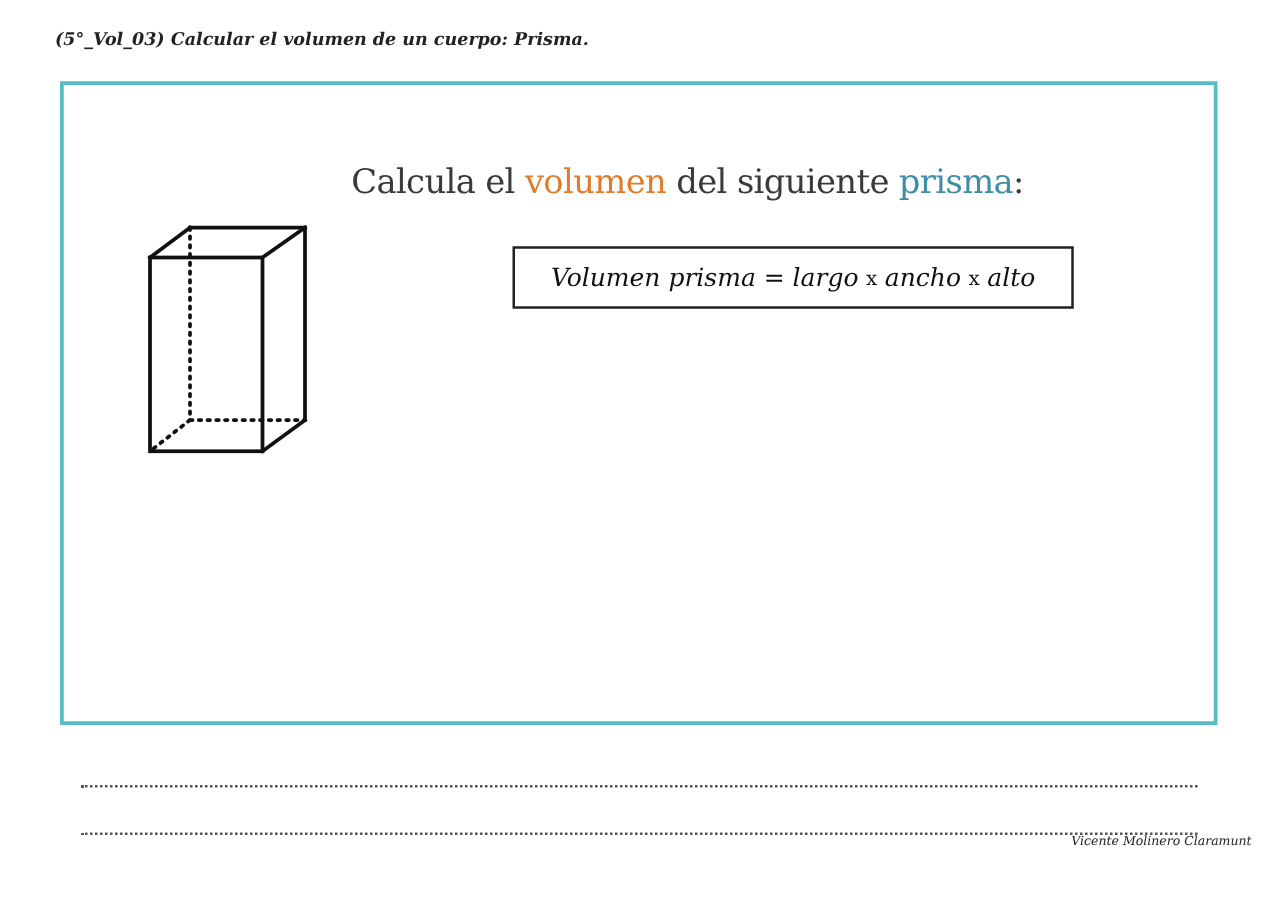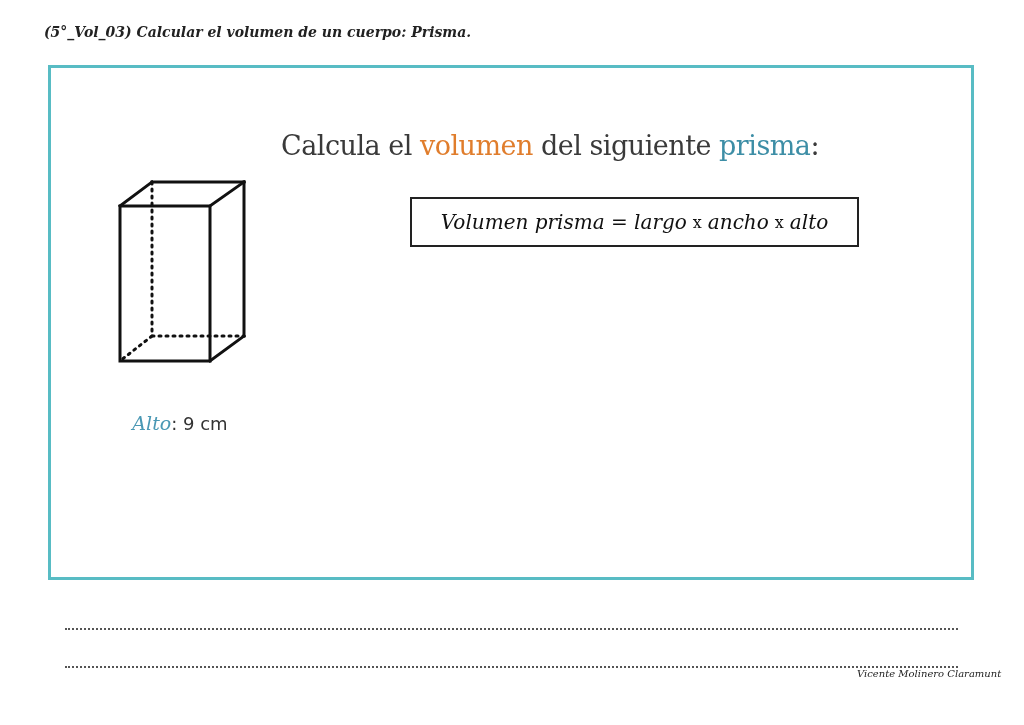--- a/index.html
+++ b/index.html
@@ -88,21 +88,18 @@
     </g>
     <g stroke="#111" stroke-width="3" fill="none" stroke-dasharray="2 5" stroke-linecap="round">
       <line x1="42" y1="10" x2="42" y2="164"></line>
       <line x1="42" y1="164" x2="134" y2="164"></line>
       <line x1="42" y1="164" x2="10" y2="189"></line>
     </g>
   </svg>
 </div>
 
 <div class="dims">
-  <div class="row">
-    <span class="label" style="color:#4a98b4;">Alto</span><span class="value">: 9 cm</span>
-  </div>
 </div>
 
 <div class="answer-line" style="top:628px;"></div>
 <div class="answer-line" style="top:666px;"></div>
 
 <div class="author">Vicente Molinero Claramunt</div>
 
 </body></html>

